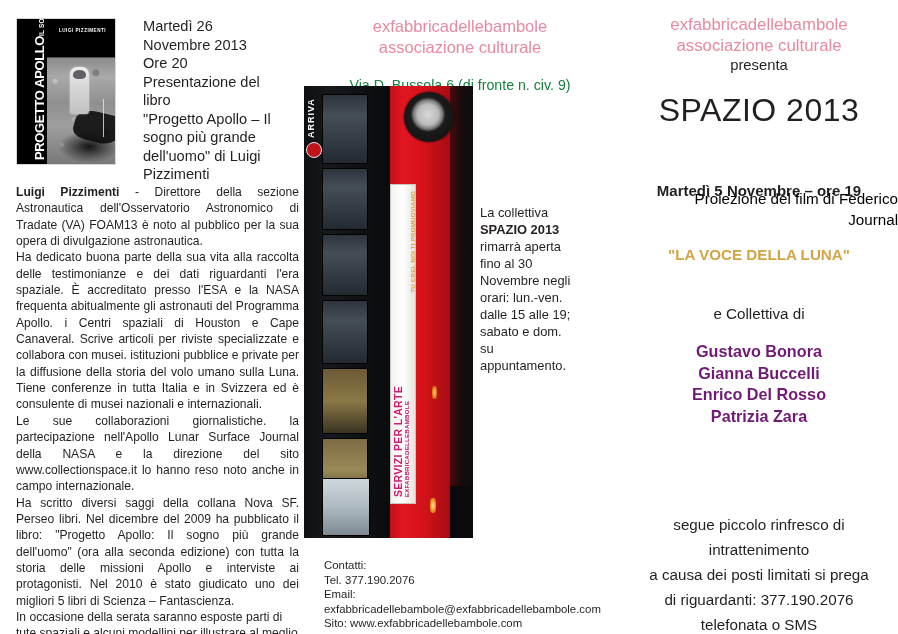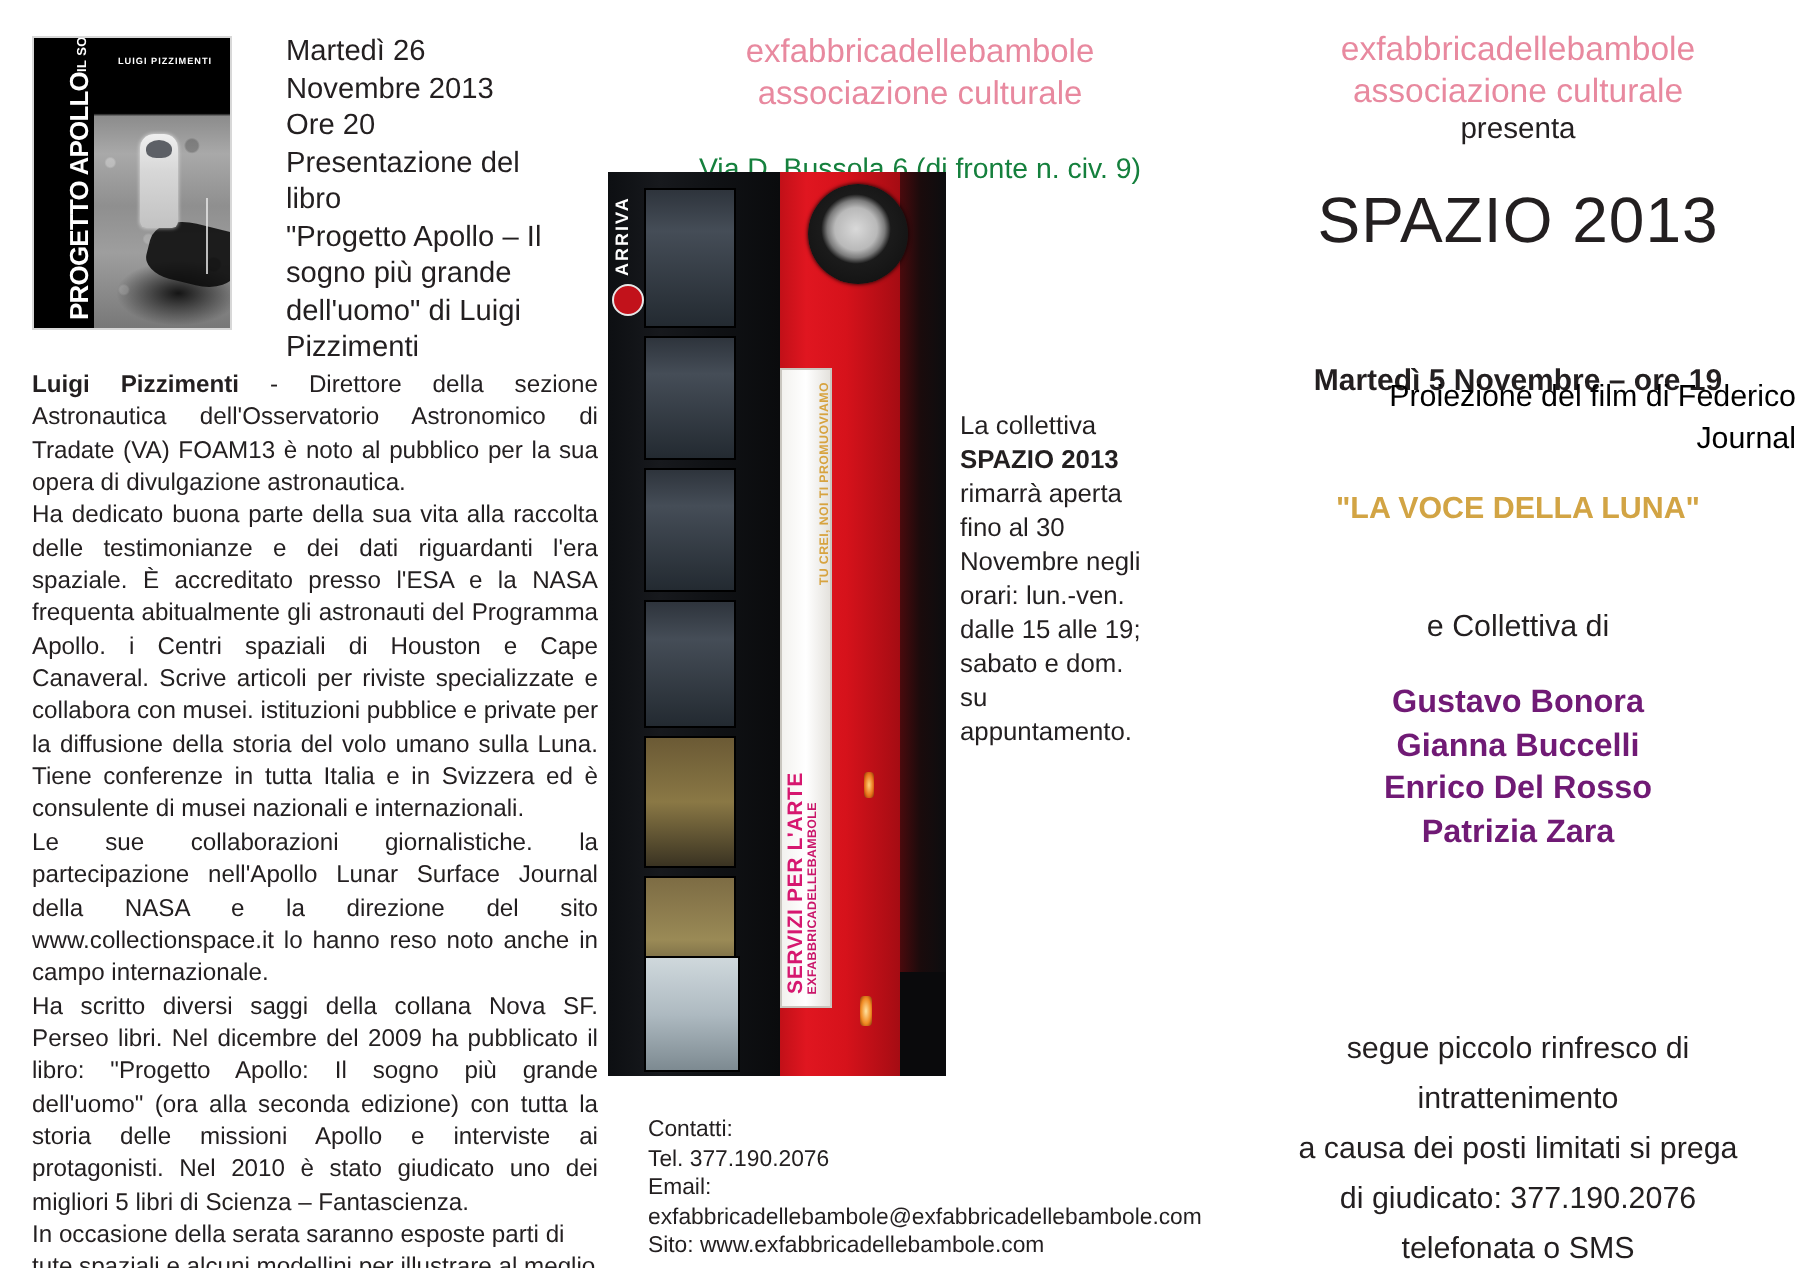--- a/index.html
+++ b/index.html
@@ -575,19 +575,19 @@
       <div>Gustavo Bonora</div>
       <div>Gianna Buccelli</div>
       <div>Enrico Del Rosso</div>
       <div>Patrizia Zara</div>
     </div>
 
     <div class="r-footer">
       <span>segue piccolo rinfresco di</span><br>
       <span>intrattenimento</span><br>
       <span>a causa dei posti limitati si prega</span><br>
-      <span>di giudicato: 377.190.2076</span><br>
+      <span>di riguardanti: 377.190.2076</span><br>
       <span>telefonata o SMS</span>
     </div>
 
   </div>
 
 </div>
 
 </body></html>

